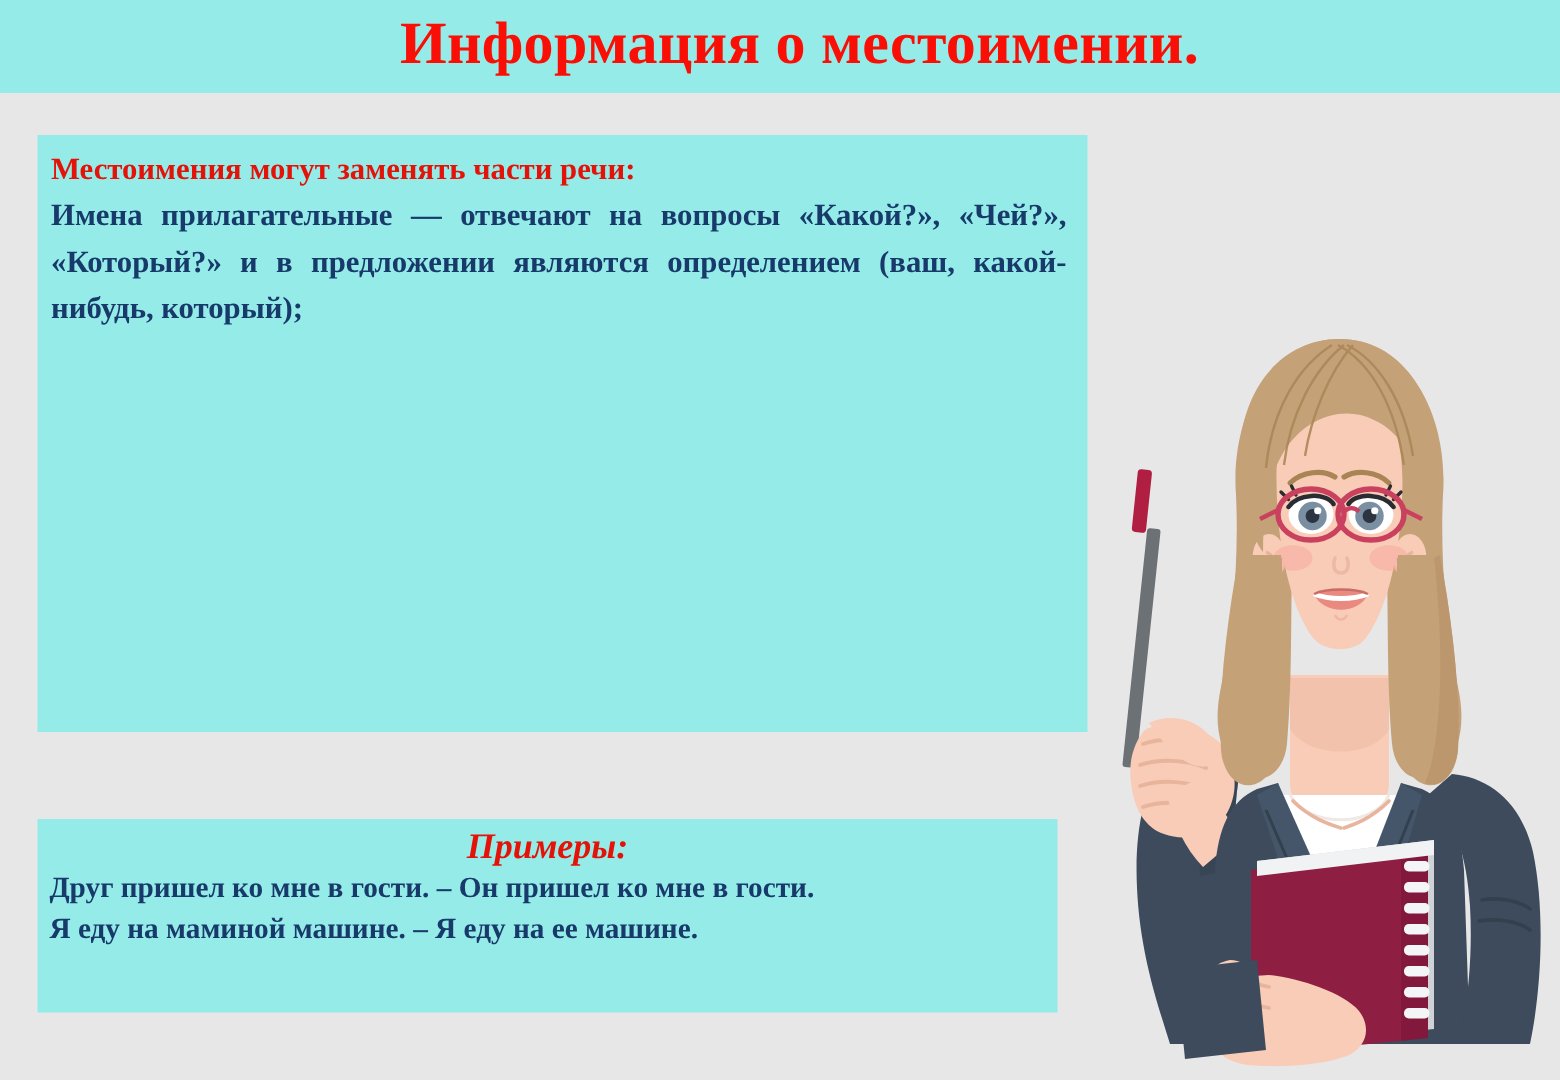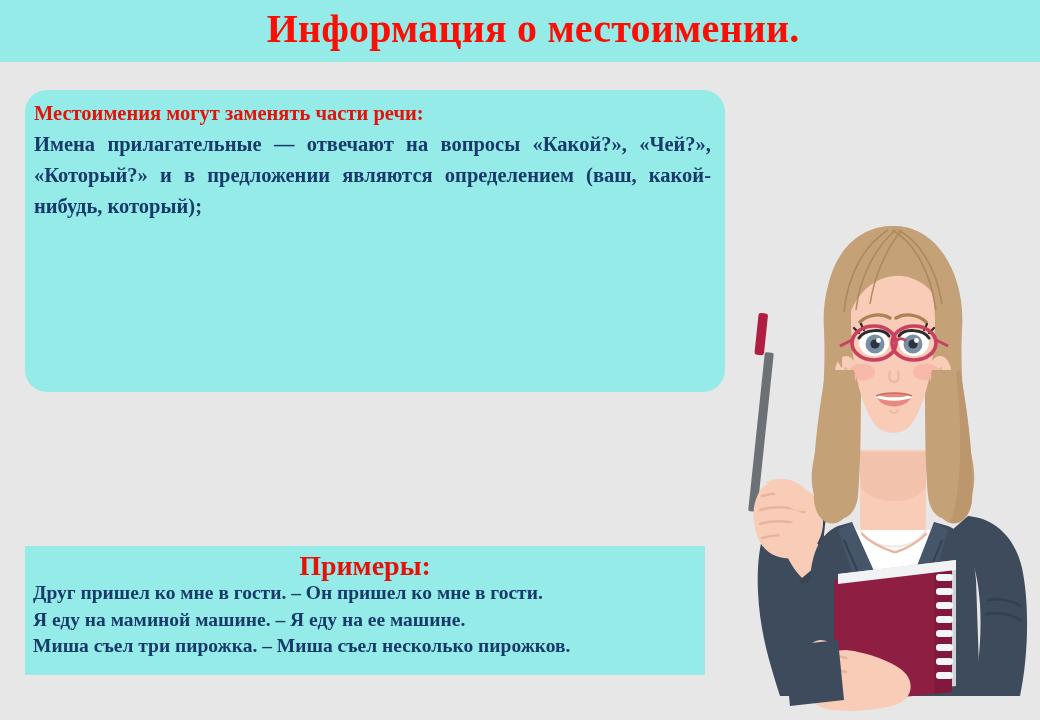--- a/index.html
+++ b/index.html
@@ -37,25 +37,24 @@
     letter-spacing: 0.2px;
     white-space: nowrap;
   }
 
   
   #info-panel {
     position: absolute;
     left: 25px;
     top: 90px;
     width: 700px;
-    height: 302px;
+    height: 398px;
     background: #95ebe7;
     box-sizing: border-box;
     padding: 8px 14px 6px 9px;
-    border-radius: 22px;
   }
   #info-lead {
     color: #e3130a;
     font-weight: bold;
     font-size: 20.5px;
     line-height: 31px;
     margin: 0 0 0 0;
     white-space: nowrap;
   }
   .info-para {
@@ -76,24 +75,25 @@
     top: 546px;
     width: 680px;
     height: 129px;
     background: #95ebe7;
     box-sizing: border-box;
     padding: 6px 8px 4px 8px;
   }
   #examples-title {
     color: #e3130a;
     font-weight: bold;
-    font-size: 28px;
+    font-size: 24px;
     line-height: 27px;
     text-align: center;
     margin: 0 0 1px 0;
+    font-style: italic;
   }
   .example-line {
     color: #183a6b;
     font-weight: bold;
     font-size: 19.5px;
     line-height: 26.5px;
     margin: 0;
     white-space: nowrap;
   }
 
@@ -116,21 +116,20 @@
 
 <div id="info-panel">
   <p id="info-lead">Местоимения могут заменять части речи:</p>
   <p class="info-para">Имена прилагательные — отвечают на вопросы «Какой?», «Чей?», «Который?» и в предложении являются определением (ваш, какой-нибудь, который);</p>
 </div>
 
 <div id="examples-panel">
   <div id="examples-title">Примеры:</div>
   <p class="example-line">Друг пришел ко мне в гости. – Он пришел ко мне в гости.</p>
   <p class="example-line">Я еду на маминой машине. – Я еду на ее машине.</p>
-  <p class="example-line">Миша съел три пирожка. – Миша съел несколько пирожков.</p>
 </div>
 
 <div id="teacher-illustration">
   <svg viewBox="0 0 320 520" width="320" height="520" xmlns="http://www.w3.org/2000/svg">
 
     <g>
       <rect x="36.5" y="152" width="9" height="160" rx="2" transform="rotate(6 41 232)" fill="#6c7175"></rect>
       <rect x="36.5" y="113" width="9.5" height="42" rx="2.5" transform="rotate(6 41 134)" fill="#b01f42"></rect>
     </g>
 

